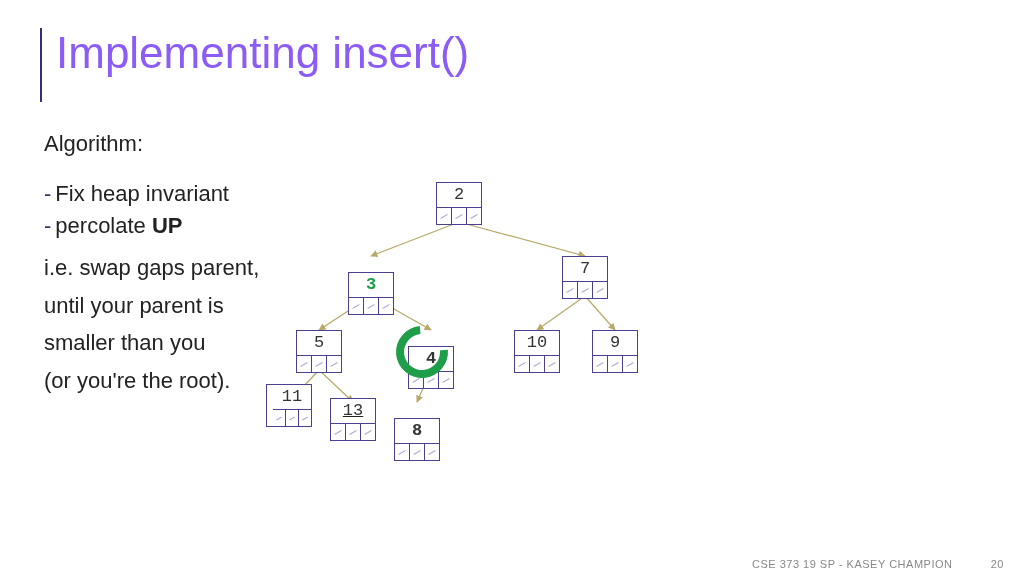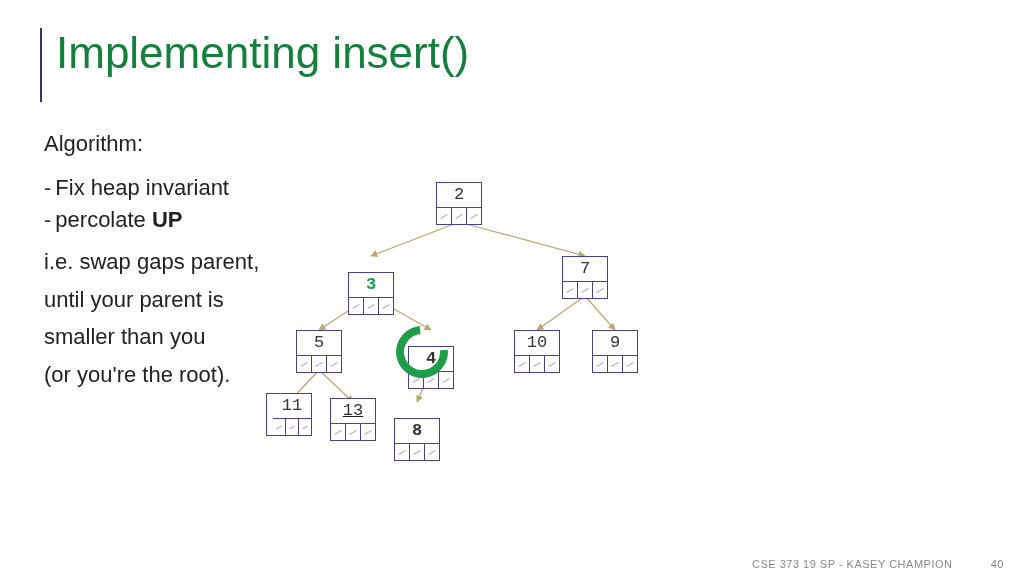--- a/index.html
+++ b/index.html
@@ -20,31 +20,31 @@
     width: 0;
     height: 74px;
     border-left: 2px solid #3a2e7a;
   }
   .title {
     position: absolute;
     left: 56px;
     top: 28px;
     font-size: 44px;
     font-weight: 400;
-    color: #15803d;
+    color: #8b5cf6;
   }
   .body {
     position: absolute;
     left: 44px;
     top: 128px;
     width: 340px;
     font-size: 22px;
     line-height: 1.45;
   }
-  .algo-hdr { margin-bottom: 12px; }
+  .algo-hdr { margin-bottom: 18px; }
   ul.bullets {
     list-style: none;
     padding: 0;
     margin: 0 0 10px 0;
   }
   ul.bullets li::before {
     content: "-";
     color: #3a2e7a;
     margin-right: 4px;
   }
@@ -220,21 +220,21 @@
       </div>
     </div>
     <div class="node" style="left: 592px; top: 330px;">
       <div class="val">9</div>
       <div class="cells">
         <span></span>
         <span></span>
         <span></span>
       </div>
     </div>
-    <div class="node" style="left: 266px; top: 393px; padding-left: 6px;">
+    <div class="node" style="left: 266px; top: 384px; padding-left: 6px;">
       <div class="val">11</div>
       <div class="cells">
         <span></span>
         <span></span>
         <span></span>
       </div>
     </div>
     <div class="node" style="left: 330px; top: 398px; text-decoration: underline;">
       <div class="val">13</div>
       <div class="cells">
@@ -250,14 +250,14 @@
         <span></span>
         <span></span>
       </div>
     </div>
   </div>
 
 <div class="swap-arc" id="swap-arc" style="left: 396px; top: 326px;"></div>
 
 <div class="footer">
   <span>CSE 373 19 SP - KASEY CHAMPION</span>
-  <span class="pg">40</span>
+  <span class="pg">20</span>
 </div>
 
 </body></html>

